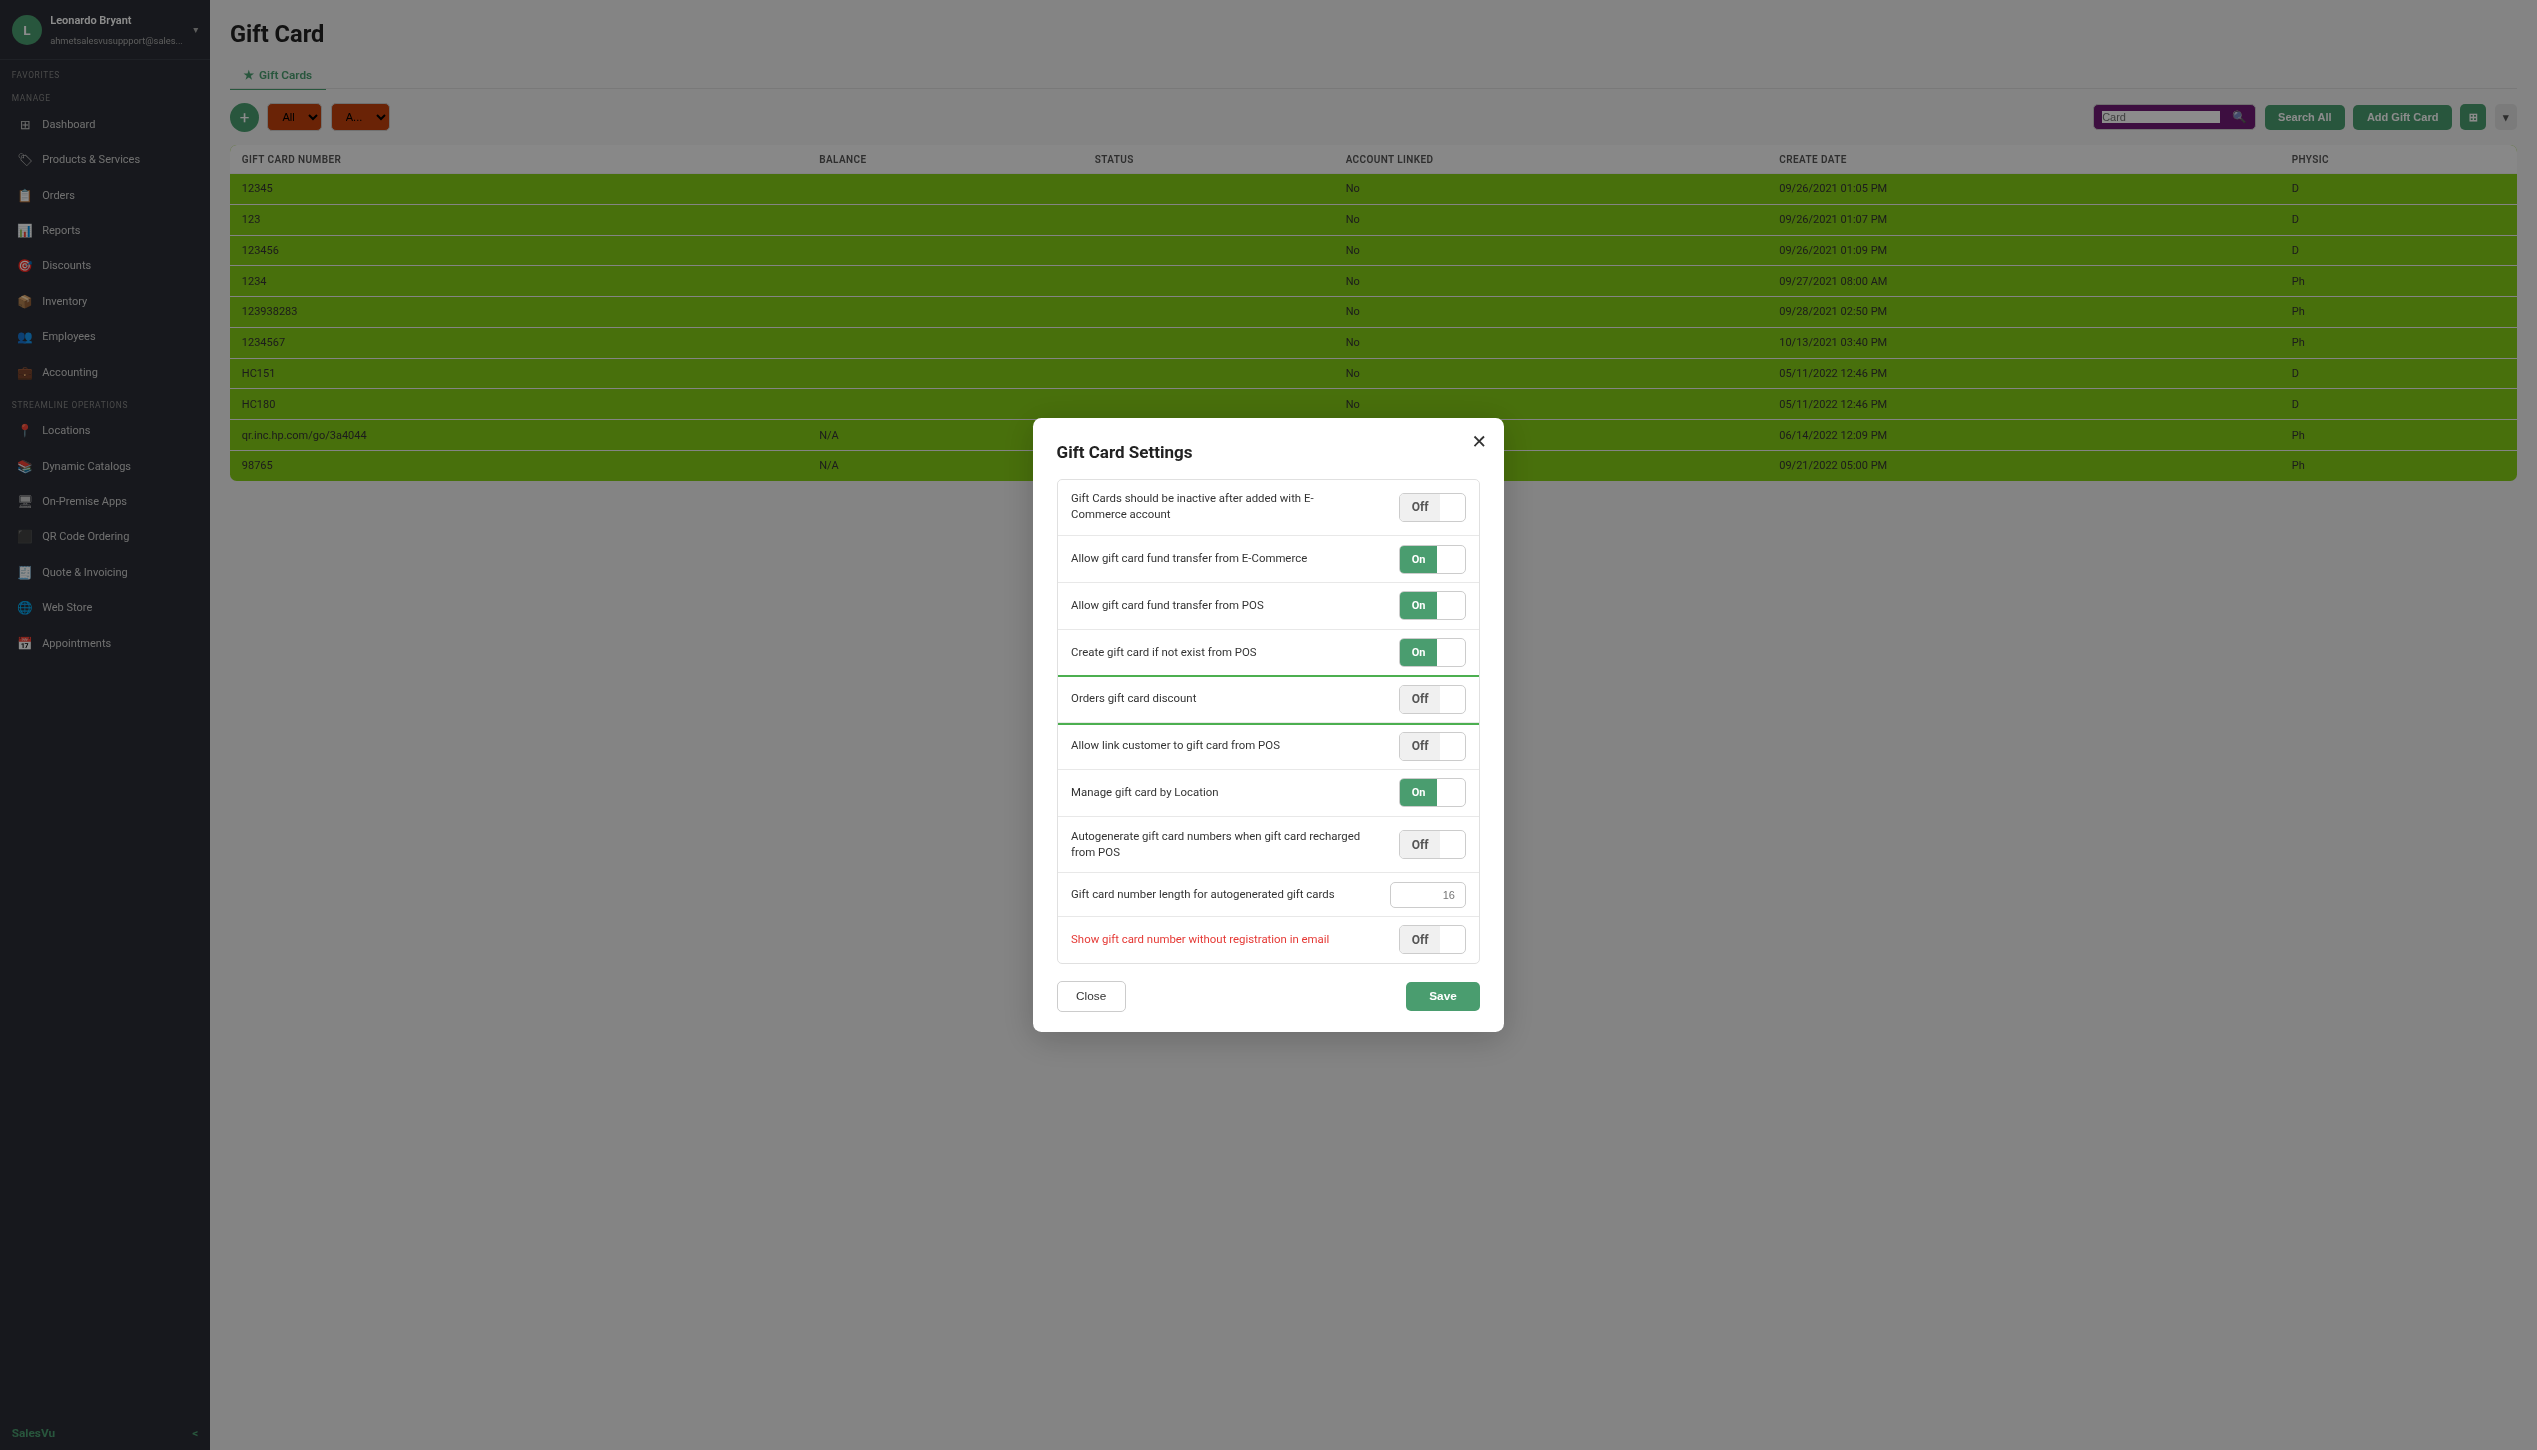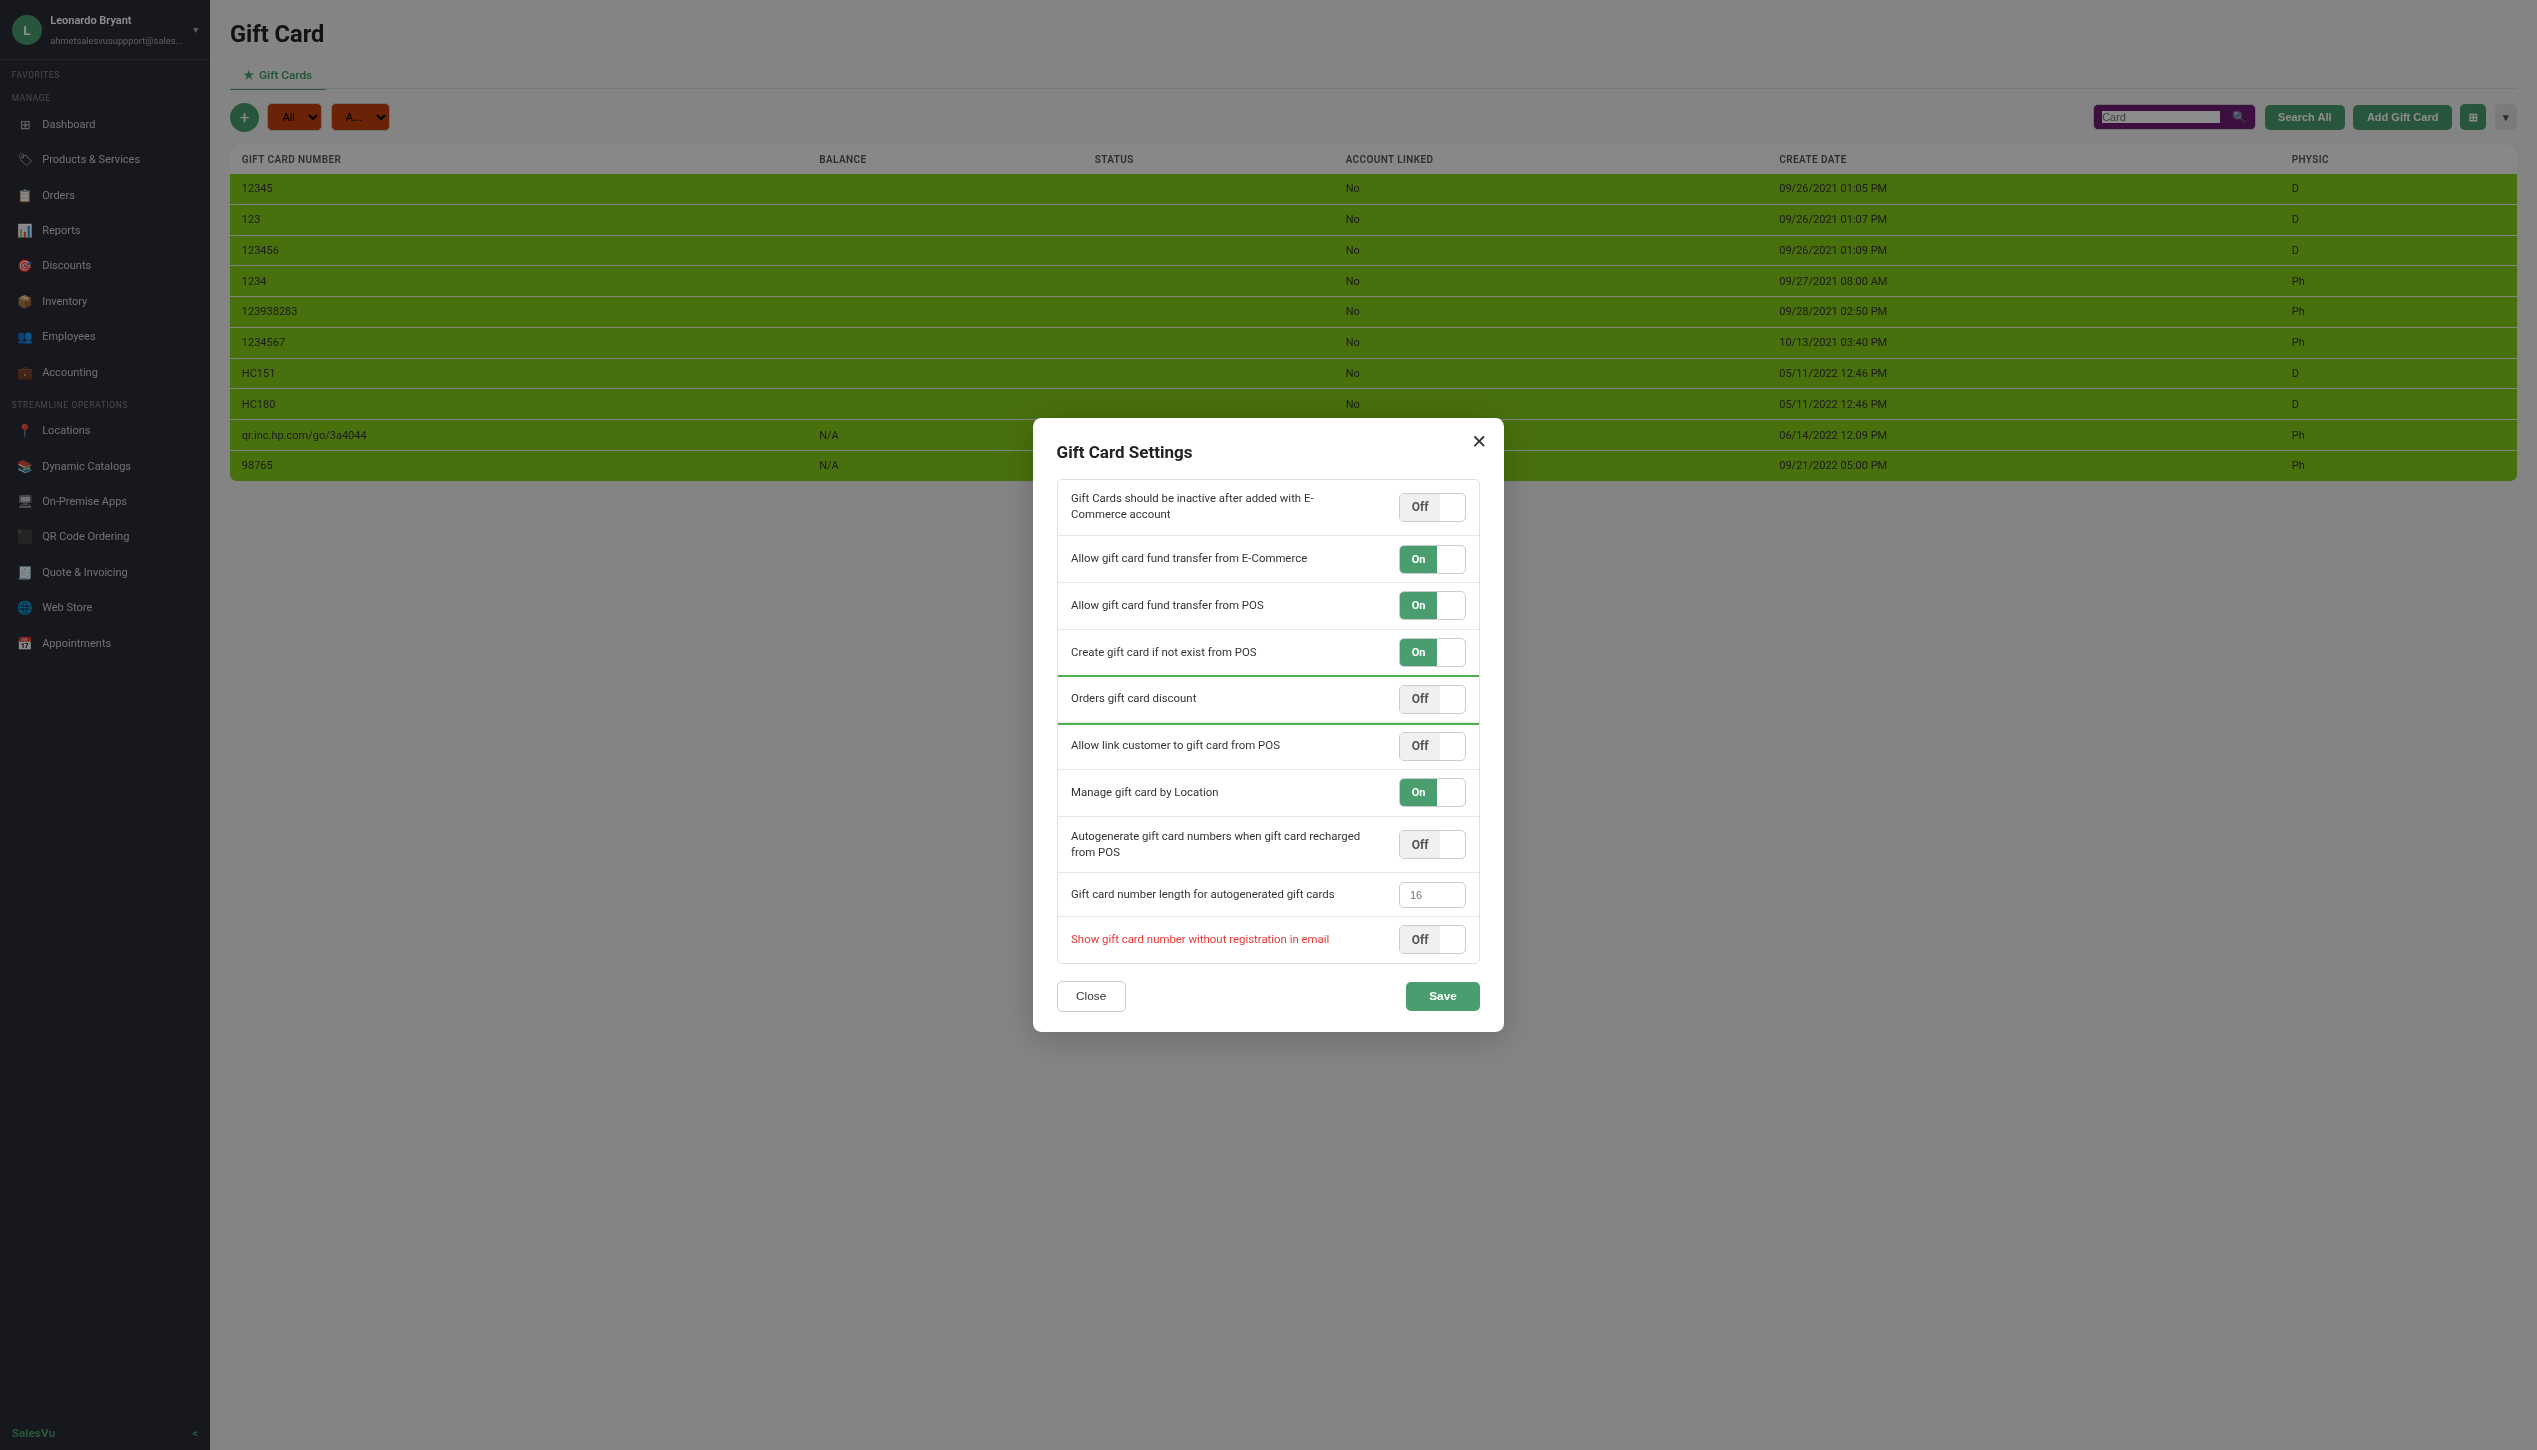--- a/index.html
+++ b/index.html
@@ -126,21 +126,21 @@
     .settings-control { padding: 8.4px 13.5px; display: flex; align-items: center; justify-content: flex-end; min-width: 101px; }
 
     
     .toggle-wrap { display: flex; align-items: center; border: 0.8px solid #ccc; border-radius: 5px; overflow: hidden; height: 29px; min-width: 67px; }
     .toggle-on { background: #4a9d6f; color: #fff; font-weight: 700; font-size: 11px; padding: 0 11.8px; height: 100%; display: flex; align-items: center; cursor: pointer; }
     .toggle-off { background: #f0f0f0; color: #555; font-weight: 700; font-size: 12px; padding: 0 11.8px; height: 100%; display: flex; align-items: center; cursor: pointer; }
     .toggle-thumb-right { background: #fff; width: 10px; height: 100%; display: flex; align-items: center; justify-content: center; }
     .toggle-thumb-left { background: #fff; width: 10px; height: 100%; }
 
     
-    .num-input { border: 0.8px solid #ccc; border-radius: 5px; padding: 5.9px 10px; font-size: 11px; width: 67px; text-align: left; color: #aaa; }
+    .num-input { border: 0.8px solid #ccc; border-radius: 5px; padding: 5.9px 10px; font-size: 11px; width: 76px; text-align: right; color: #aaa; }
 
     
     .modal-footer { display: flex; align-items: center; justify-content: space-between; margin-top: 17px; }
     .btn-close-outline { padding: 7.6px 18.5px; border: 0.8px solid #ccc; border-radius: 5px; background: #fff; font-size: 11.8px; cursor: pointer; color: #333; }
     .btn-save { padding: 7.6px 23.6px; border-radius: 5px; background: #4a9d6f; color: #fff; font-size: 11.8px; font-weight: 600; border: none; cursor: pointer; }
 
     
     ::-webkit-scrollbar { width: 5px; height: 5px; }
     ::-webkit-scrollbar-thumb { background: #ccc; border-radius: 2.5px; }
   </style>

